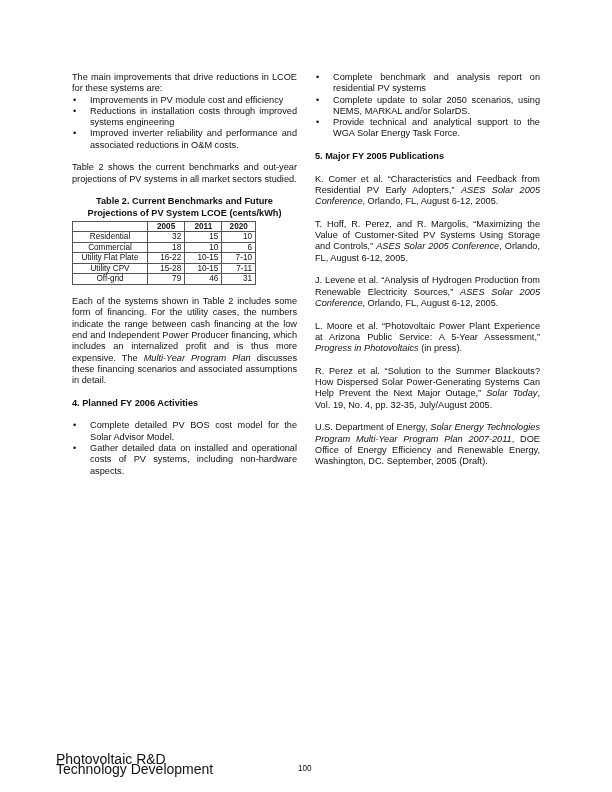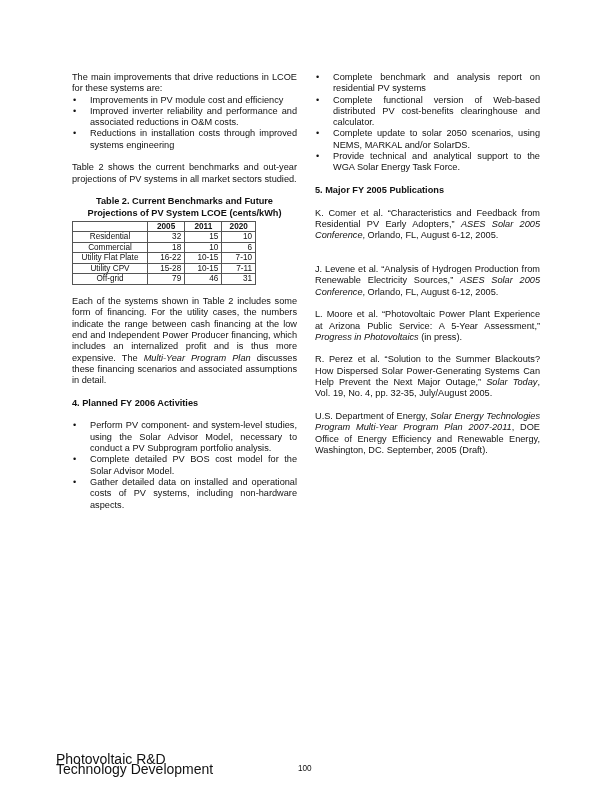--- a/index.html
+++ b/index.html
@@ -24,22 +24,22 @@
   .footer { position: absolute; left: 56px; top: 754px; font-size: 14px; line-height: 10px; }
   .pagenum { position: absolute; left: 298px; top: 764px; font-size: 8.2px; line-height: 10px; }
 </style>
 </head>
 <body>
 
 <div class="col left">
   <p>The main improvements that drive reductions in LCOE for these systems are:</p>
   <ul>
     <li>Improvements in PV module cost and efficiency</li>
+    <li>Reductions in installation costs through improved systems engineering</li>
     <li>Improved inverter reliability and performance and associated reductions in O&amp;M costs.</li>
-    <li>Reductions in installation costs through improved systems engineering</li>
   </ul>
   <div class="gap"></div>
   <p>Table 2 shows the current benchmarks and out-year projections of PV systems in all market sectors studied.</p>
   <div class="gap"></div>
   <div class="tcap">
     <div>Table 2. Current Benchmarks and Future</div>
     <div>Projections of PV System LCOE (cents/kWh)</div>
   </div>
   <table>
     <tbody>
@@ -80,38 +80,37 @@
       <td class="num">31</td>
     </tr>
   </tbody>
     </table>
   <div class="gap"></div>
   <p><span>Each of the systems shown in Table 2 includes some form of financing.  For the utility cases, the numbers indicate the range between cash financing at the low end and Independent Power Producer financing, which includes an internalized profit and is thus more expensive.  The </span><i>Multi-Year Program Plan</i><span> discusses these financing scenarios and associated assumptions in detail.</span></p>
   <div class="gap"></div>
   <h2>4.  Planned FY 2006 Activities</h2>
   <div class="gap"></div>
   <ul>
-    <li>Perform PV component- and system-level studies, using the Solar Advisor Model, necessary to conduct a PV Subprogram portfolio analysis.</li>
     <li>Complete detailed PV BOS cost model for the Solar Advisor Model.</li>
     <li>Gather detailed data on installed and operational costs of PV systems, including non-hardware aspects.</li>
   </ul>
 </div>
 
 <div class="col right">
   <ul>
     <li>Complete benchmark and analysis report on residential PV systems</li>
-    <li>Complete functional version of Web-based distributed PV cost-benefits clearinghouse and calculator.</li>
     <li>Complete update to solar 2050 scenarios, using NEMS, MARKAL and/or SolarDS.</li>
     <li>Provide technical and analytical support to the WGA Solar Energy Task Force.</li>
   </ul>
   <div class="gap"></div>
   <h2>5.  Major FY 2005 Publications</h2>
   <div class="gap"></div>
   <p><span>K. Comer et al.  “Characteristics and Feedback from Residential PV Early Adopters,” </span><i>ASES Solar 2005 Conference</i><span>, Orlando, FL, August 6-12, 2005.</span></p>
   <div class="gap"></div>
+  <p><span>T. Hoff, R. Perez, and R. Margolis, “Maximizing the Value of Customer-Sited PV Systems Using Storage and Controls,” </span><i>ASES Solar 2005 Conference</i><span>, Orlando, FL, August 6-12, 2005.</span></p>
   <div class="gap"></div>
   <p><span>J. Levene et al.  “Analysis of Hydrogen Production from Renewable Electricity Sources,” </span><i>ASES Solar 2005 Conference</i><span>, Orlando, FL, August 6-12, 2005.</span></p>
   <div class="gap"></div>
   <p><span>L. Moore et al. “Photovoltaic Power Plant Experience at Arizona Public Service: A 5-Year Assessment,” </span><i>Progress in Photovoltaics</i><span> (in press).</span></p>
   <div class="gap"></div>
   <p><span>R. Perez et al. “Solution to the Summer Blackouts? How Dispersed Solar Power-Generating Systems Can Help Prevent the Next Major Outage,” </span><i>Solar Today</i><span>, Vol. 19, No. 4, pp. 32-35, July/August 2005.</span></p>
   <div class="gap"></div>
   <p><span>U.S. Department of Energy, </span><i>Solar Energy Technologies Program Multi-Year Program Plan 2007-2011</i><span>, DOE Office of Energy Efficiency and Renewable Energy, Washington, DC. September, 2005 (Draft).</span></p>
 </div>
 

